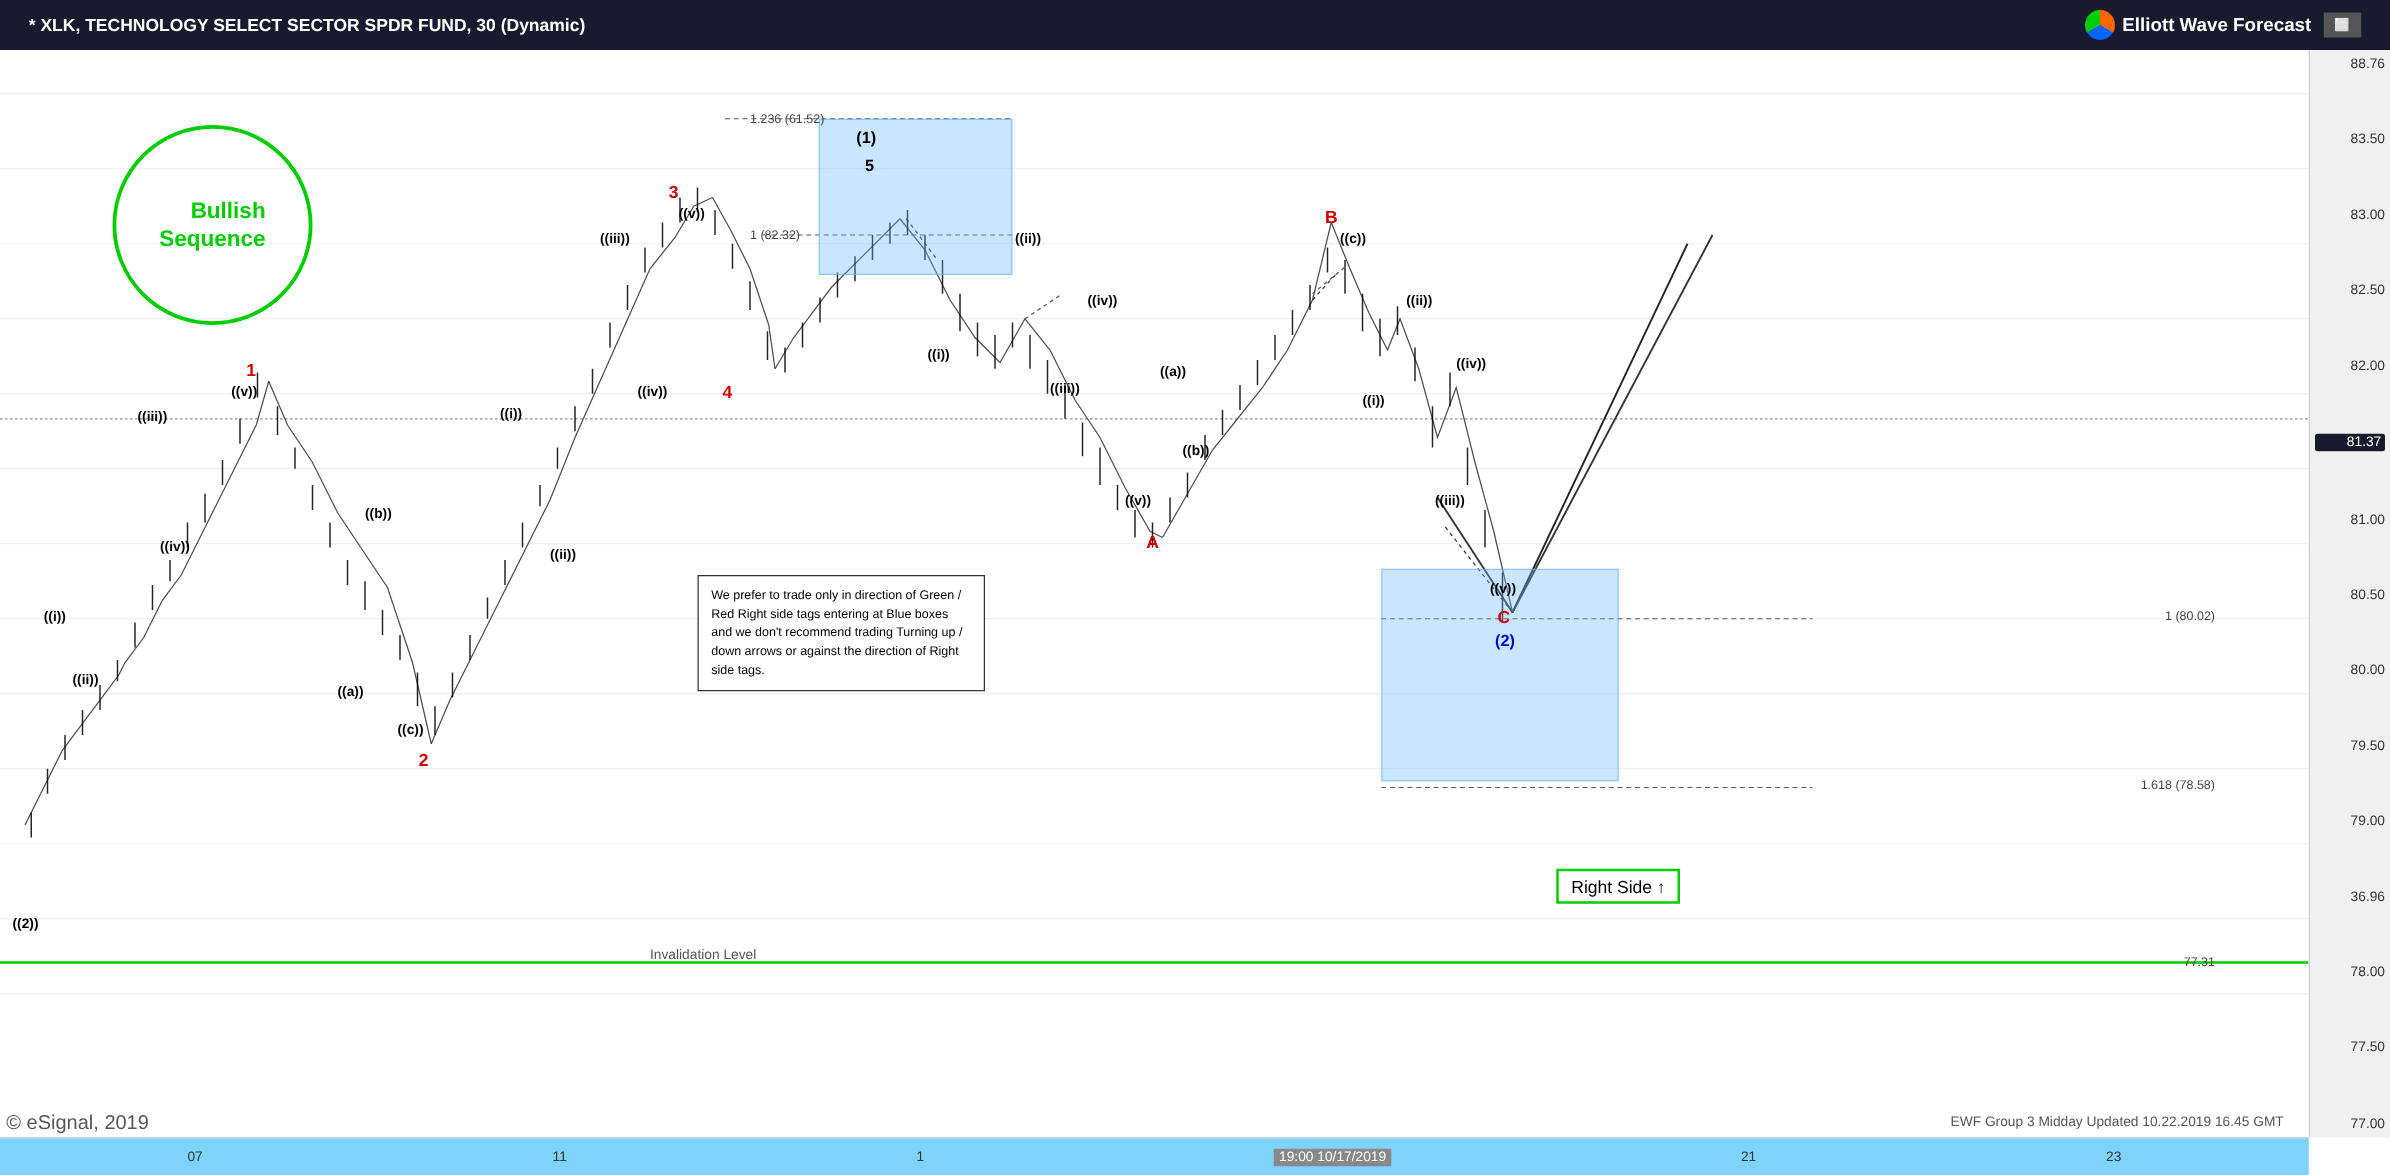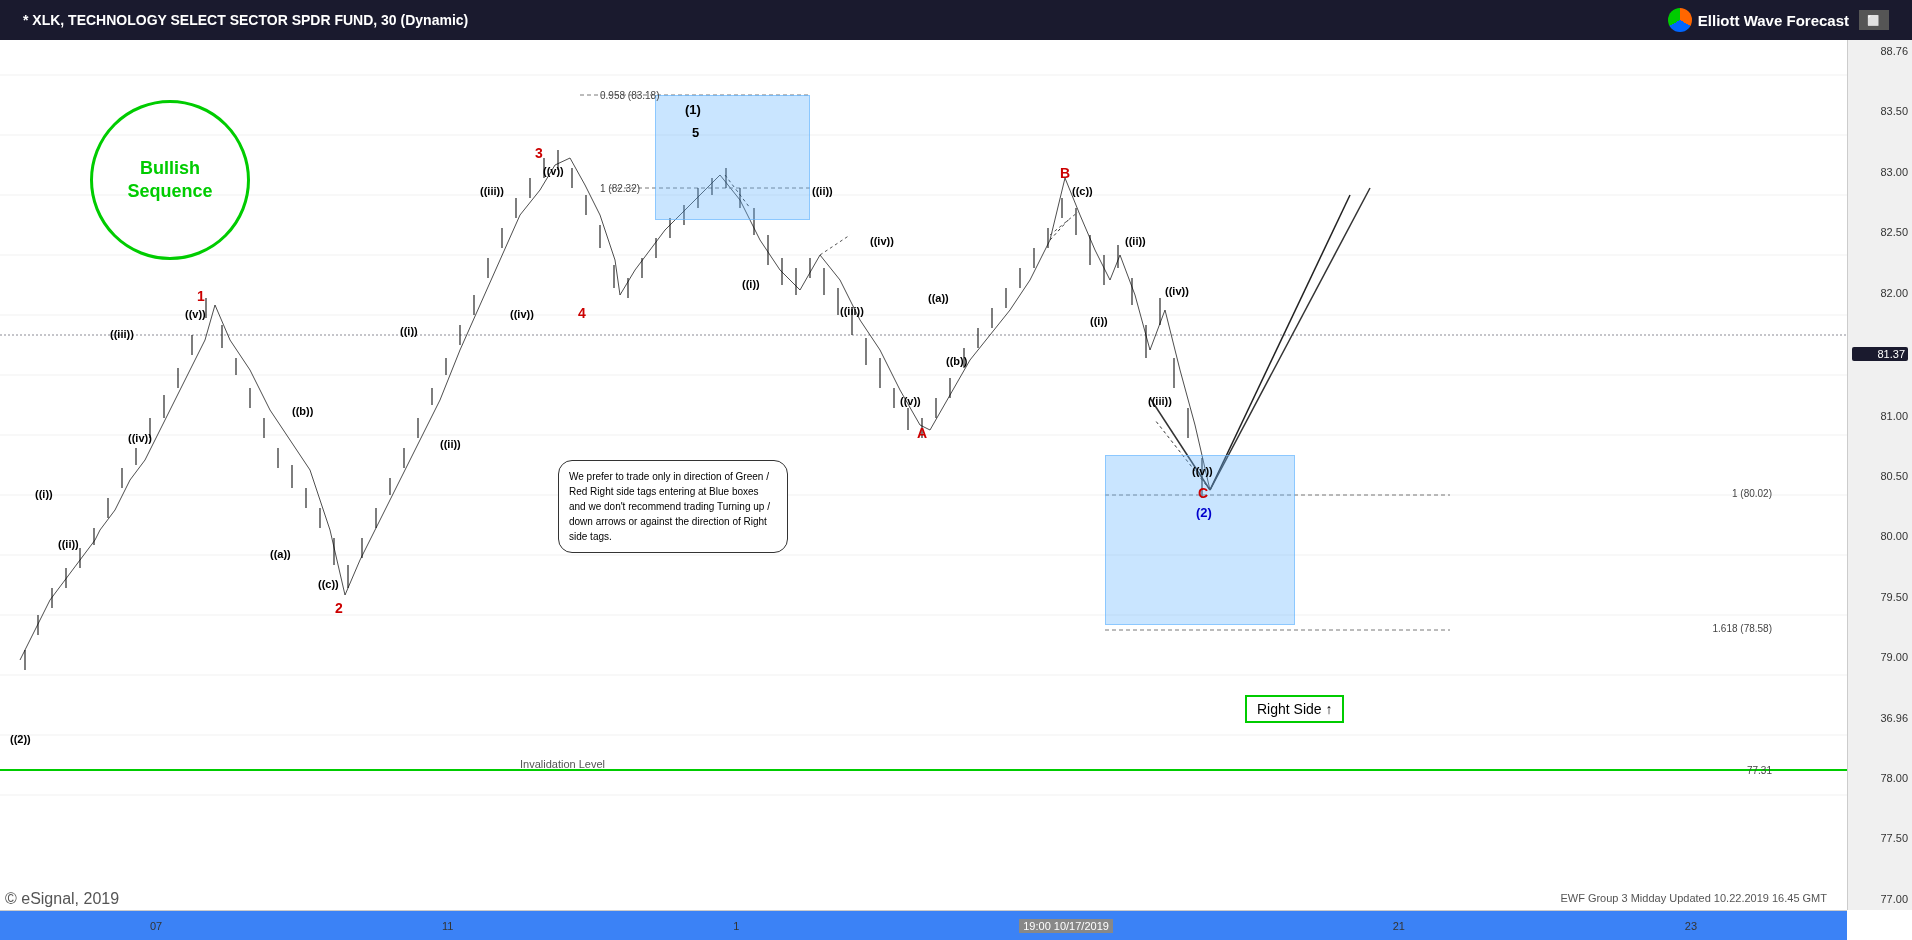--- a/index.html
+++ b/index.html
@@ -99,21 +99,21 @@
       overflow: hidden;
     }
 
     
     #time-axis {
       position: absolute;
       bottom: 0;
       left: 0;
       right: 65px;
       height: 30px;
-      background: #3b82f6;
+      background: #7dd3fc;
       border-top: 1px solid #ccc;
       display: flex;
       align-items: center;
       padding: 0 10px;
       justify-content: space-around;
       font-size: 11px;
       color: #333;
     }
 
     
@@ -125,21 +125,21 @@
       height: 160px;
       border-radius: 50%;
       border: 3px solid #00cc00;
       display: flex;
       align-items: center;
       justify-content: center;
       z-index: 20;
     }
 
     #bullish-circle-text {
-      text-align: center;
+      text-align: right;
       color: #00cc00;
       font-size: 18px;
       font-weight: bold;
       line-height: 1.3;
     }
 
     
     .wave-label {
       position: absolute;
       font-size: 11px;
@@ -473,26 +473,26 @@
     <div class="wave-label wave-black" style="left:1165px; top:245px;">((iv))</div>
 
     <div class="wave-label wave-black" style="left:1192px; top:425px;">((v))</div>
 
     <div class="wave-label wave-red" style="left:1198px; top:445px; font-size:14px;">C</div>
 
     <div class="wave-label wave-blue" style="left:1196px; top:465px; font-size:13px;">(2)</div>
 
     <div class="wave-label wave-black" style="left:10px; top:693px;">((2))</div>
 
-    <div class="price-annotation" style="left:600px; top:50px;">0.958 (83.18)</div>
+    <div class="price-annotation" style="left:600px; top:50px;">1.236 (61.52)</div>
     <div class="price-annotation" style="left:600px; top:143px;">1 (82.32)</div>
     <div class="price-annotation" style="right:75px; top:448px;">1 (80.02)</div>
     <div class="price-annotation" style="right:75px; top:583px;">1.618 (78.58)</div>
 
-    <div id="info-box" style="left:558px; top:420px;border-radius:14px;">
+    <div id="info-box" style="left:558px; top:420px;">
       <span>We prefer to trade only in direction of Green / Red Right side tags entering at Blue boxes and we don't recommend trading Turning up / down arrows or against the direction of Right side tags.</span>
     </div>
 
     <div id="invalidation-label" style="left:520px; top:718px; font-size:11px; color:#555;">
       <span>Invalidation Level</span>
     </div>
 
     <div id="right-side-tag" style="left:1245px; top:655px; background:#fff; border:2.5px solid #00cc00;">
       <span style="font-size:14px; font-weight:normal; color:#000;">Right Side ↑</span>
     </div>

